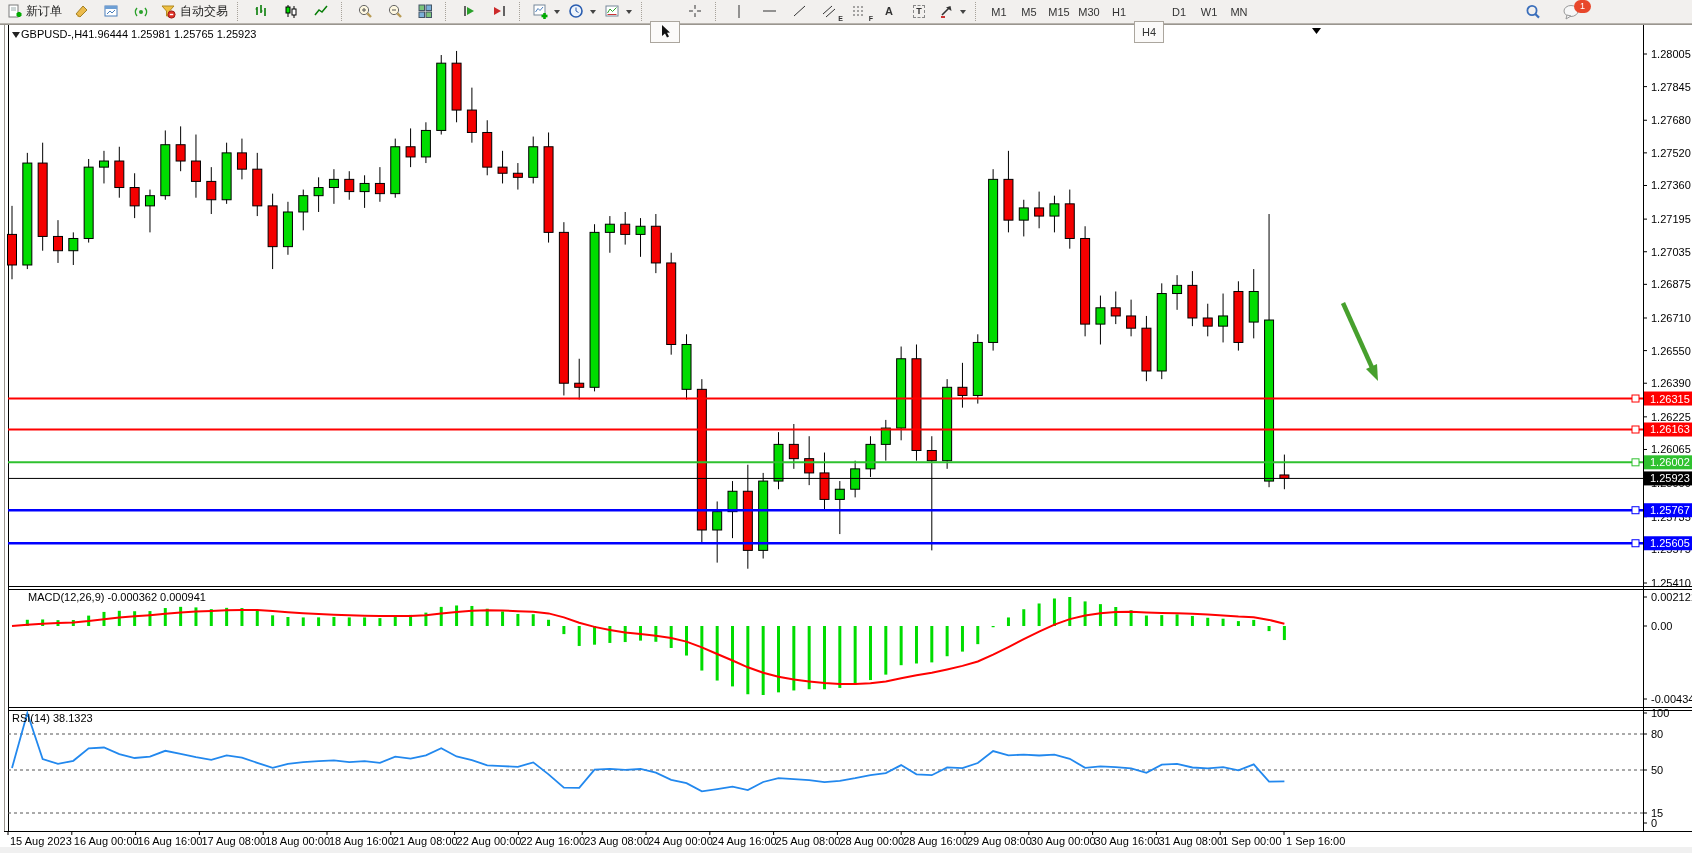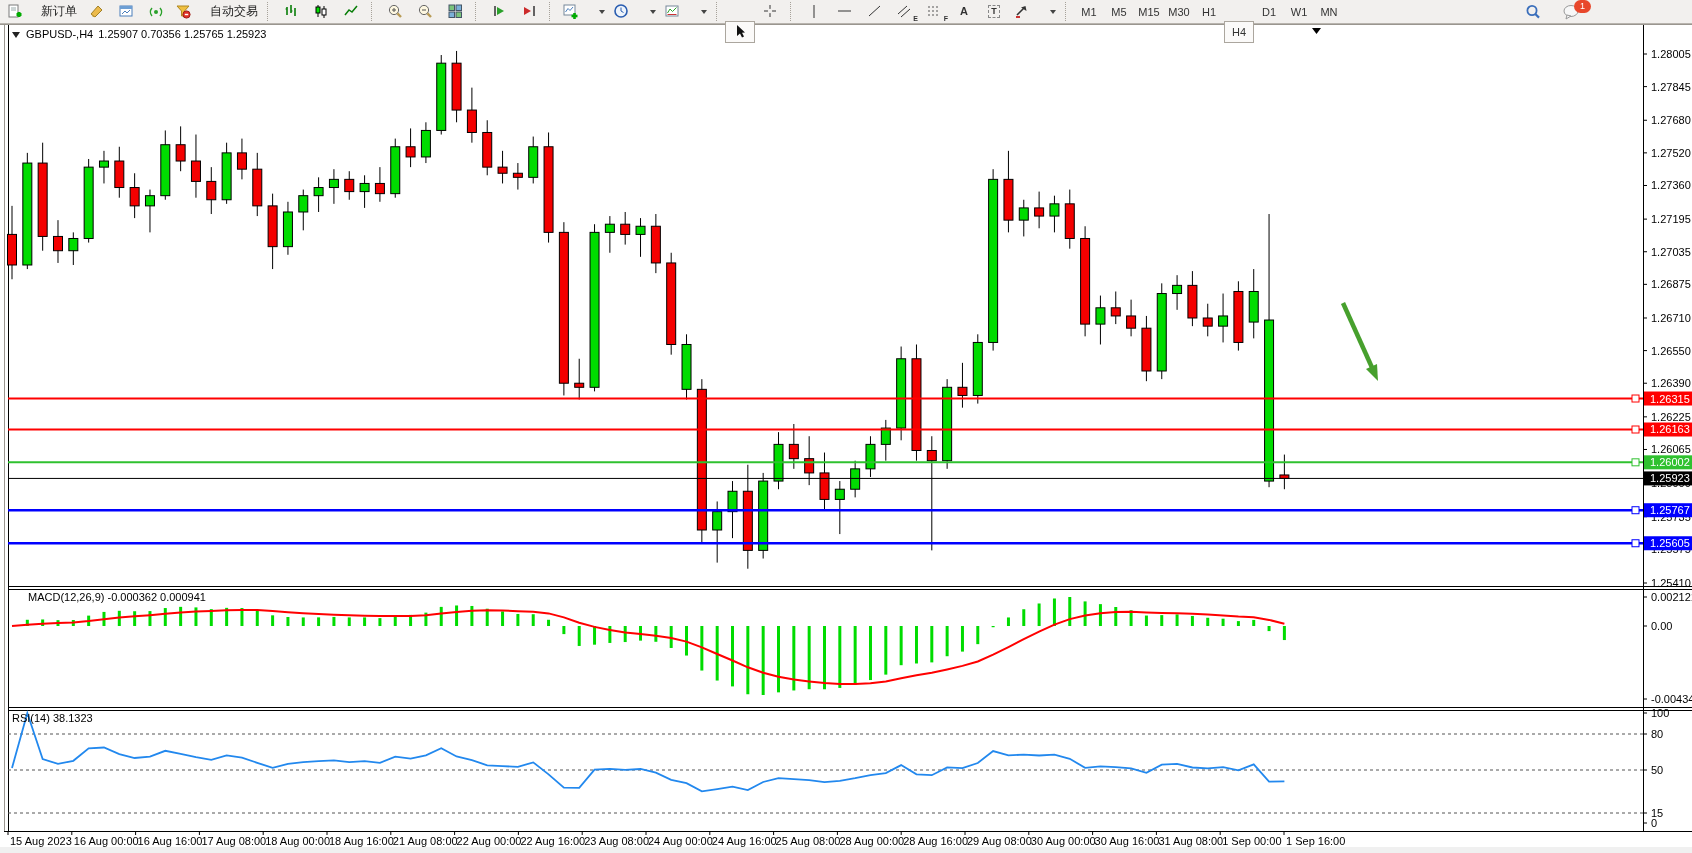--- a/index.html
+++ b/index.html
@@ -1,37 +1,37 @@
 <!DOCTYPE html>
 <html><head>
 <meta charset="utf-8">
 <style>
   html,body{margin:0;padding:0}
   body{width:1692px;height:853px;position:relative;overflow:hidden;
        background:#f0f0f0;font-family:"Liberation Sans",sans-serif;}
   
   .toolbar{position:absolute;top:0;left:0;width:1692px;height:23px;background:#f2f0ee;
            border-bottom:1px solid #b8b4ae;display:flex;align-items:center;padding:0 2px;z-index:6;}
-  .tb-btn{height:20px;min-width:22px;display:flex;align-items:center;justify-content:center;gap:18px;
+  .tb-btn{height:20px;min-width:22px;display:flex;align-items:center;justify-content:center;gap:3px;
           padding:0 3px;border:1px solid transparent;background:transparent;font-size:12px;color:#222;
           font-family:"Liberation Sans",sans-serif;cursor:default;position:relative;}
   .tb-btn.pressed{background:#fbfaf9;border:1px solid #aba69e;margin-top:40px;}
   .tb-sep{width:4px;height:19px;border-left:1px dotted #a7a29a;margin:0 4px 0 5px;}
   .caret{width:0;height:0;border-left:3px solid transparent;border-right:3px solid transparent;
          border-top:4px solid #444;margin-left:2px;}
   .tf-label{font-size:11px;color:#333;}
   .glyph-letter{font-size:11px;font-weight:bold;color:#333;line-height:1;}
   .glyph-sub{position:absolute;right:0;bottom:0;font-size:7px;color:#333;font-weight:bold;}
   .t-box{border:1px dashed #888;padding:0 2px;font-size:9px;font-weight:bold;color:#333;line-height:11px;}
   .right-cluster{position:absolute;left:1518px;top:1px;display:flex;align-items:center;gap:8px;}
   .badge{position:absolute;top:-2px;right:-6px;background:#e8472b;color:#fff;border-radius:8px;
          min-width:13px;height:13px;font-size:9px;line-height:13px;text-align:center;padding:0 2px;}
   
   .overlay{position:absolute;z-index:4;font-size:11px;color:#000;white-space:pre;}
-  .title-row{display:flex;align-items:center;gap:5px;}
+  .title-row{display:flex;align-items:center;}
   svg#chart-svg{position:absolute;left:0;top:0;z-index:1;}
 </style>
 </head>
 <body>
 
 <div class="toolbar">
   <div class="tb-btn">
     <svg width="17" height="17">
       <rect x="3" y="2" width="9" height="12" fill="#fff" stroke="#7a7a7a"></rect>
       <line x1="5" y1="5" x2="10" y2="5" stroke="#9aa"></line>
@@ -845,16 +845,16 @@
       <line x1="1343" y1="303" x2="1374" y2="372" stroke="#47a02d" stroke-width="4.5"></line>
       <polygon points="1366,369 1377,364 1378,381" fill="#47a02d"></polygon>
     </g>
   </svg>
 
 <div class="overlay title-row" style="left:12px;top:28px;">
   <svg width="9" height="9">
     <polygon points="0,2 8,2 4,8" fill="#222"></polygon>
   </svg>
   <span>GBPUSD-,H4</span>
-  <span>1.25907 0.70356 1.25765 1.25923</span>
+  <span>1.96444 1.25981 1.25765 1.25923</span>
 </div>
 <div class="overlay" style="left:28px;top:591px;">MACD(12,26,9) -0.000362 0.000941</div>
 <div class="overlay" style="left:12px;top:712px;text-align:center;">RSI(14) 38.1323</div>
 
 </body></html>

